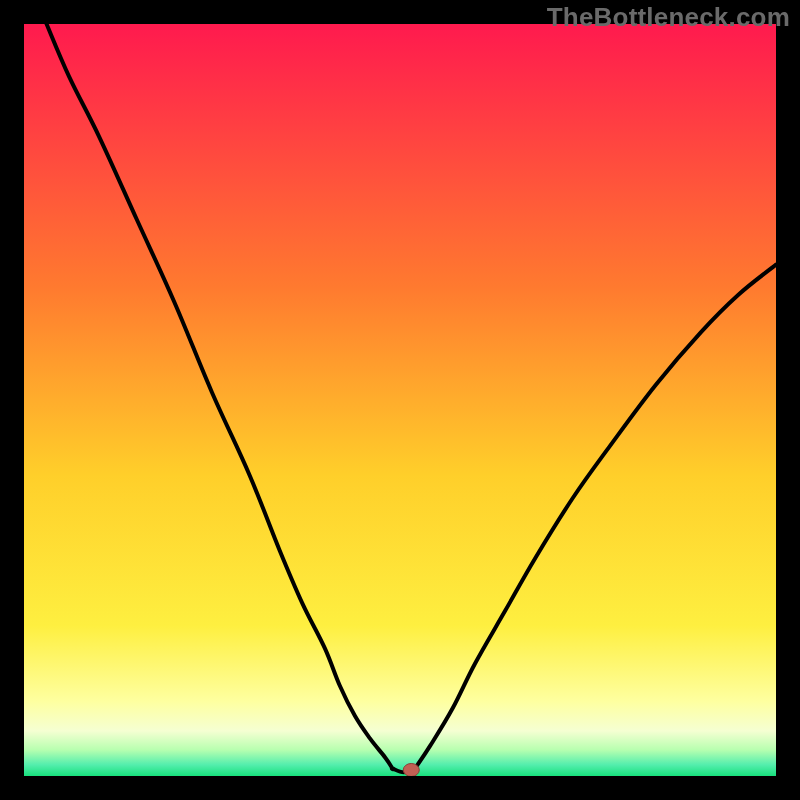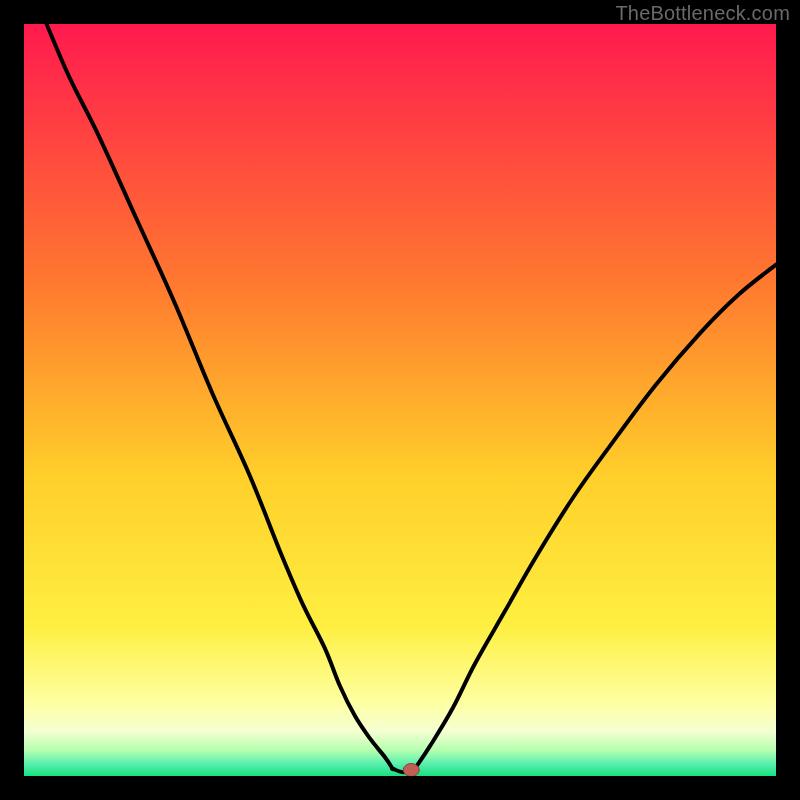--- a/index.html
+++ b/index.html
@@ -16,22 +16,22 @@
     top: 24px;
     width: 752px;
     height: 752px;
     background: #000;
   }
   .watermark {
     position: absolute;
     top: 2px;
     right: 10px;
     font-family: Arial, Helvetica, sans-serif;
-    font-size: 20px;
-    font-weight: 400;
+    font-size: 26px;
+    font-weight: 700;
     color: #6a6a6a;
     letter-spacing: 0.2px;
     z-index: 10;
     text-align: right;
   }
   svg {
     display: block;
   }
 </style>
 </head>

